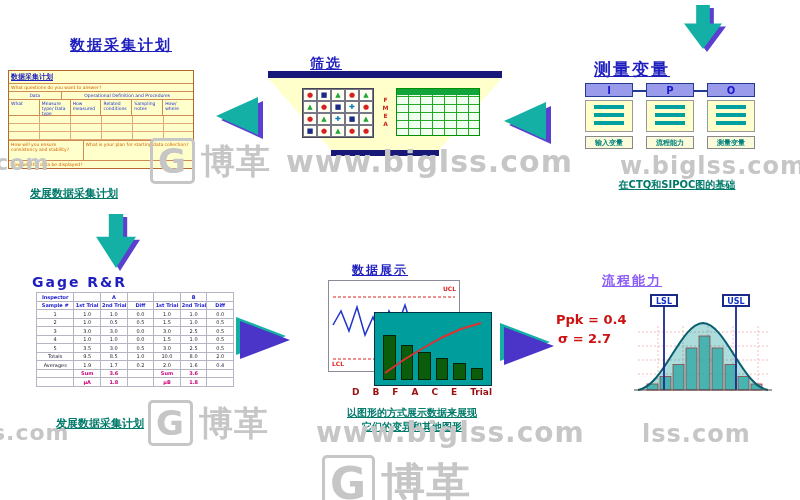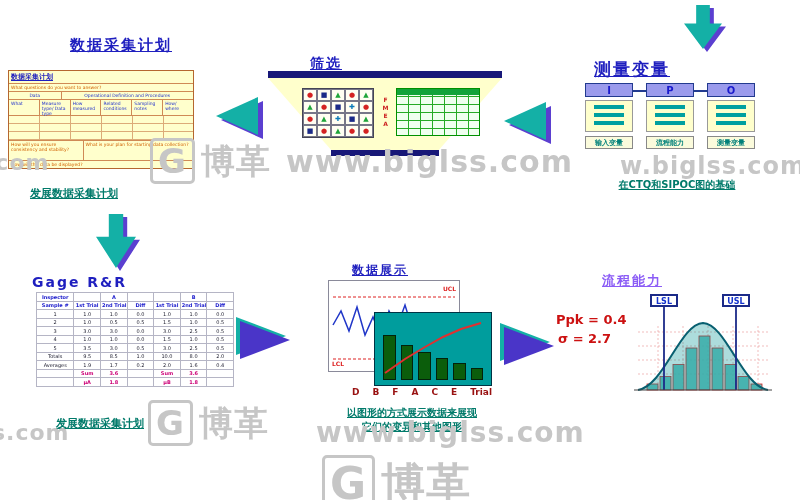--- a/index.html
+++ b/index.html
@@ -95,20 +95,21 @@
 
 <div class="canvas">
 
   <div class="wm" style="left:-14px;top:150px;font-size:22px">.com</div>
   <div class="wm" style="left:150px;top:138px;font-size:34px"><span class="glogo">G</span><span>博革</span></div>
   <div class="wm" style="left:286px;top:144px;font-size:30px">www.biglss.com</div>
   <div class="wm" style="left:620px;top:152px;font-size:24px">w.biglss.com</div>
   <div class="wm" style="left:-8px;top:420px;font-size:22px">s.com</div>
   <div class="wm" style="left:148px;top:400px;font-size:34px"><span class="glogo">G</span><span>博革</span></div>
   <div class="wm" style="left:316px;top:416px;font-size:28px">www.biglss.com</div>
+  <div class="wm" style="left:642px;top:420px;font-size:24px">lss.com</div>
   <div class="wm" style="left:322px;top:455px;font-size:44px"><span class="glogo">G</span><span>博革</span></div>
 
   <div class="sec-title" style="left:70px;top:36px;font-size:15px">数据采集计划</div>
 
   <div class="dcp">
     <div class="dcp-title">数据采集计划</div>
     <div class="row">
       <div class="cell orange">What questions do you want to answer?</div>
     </div>
     <div class="row">

